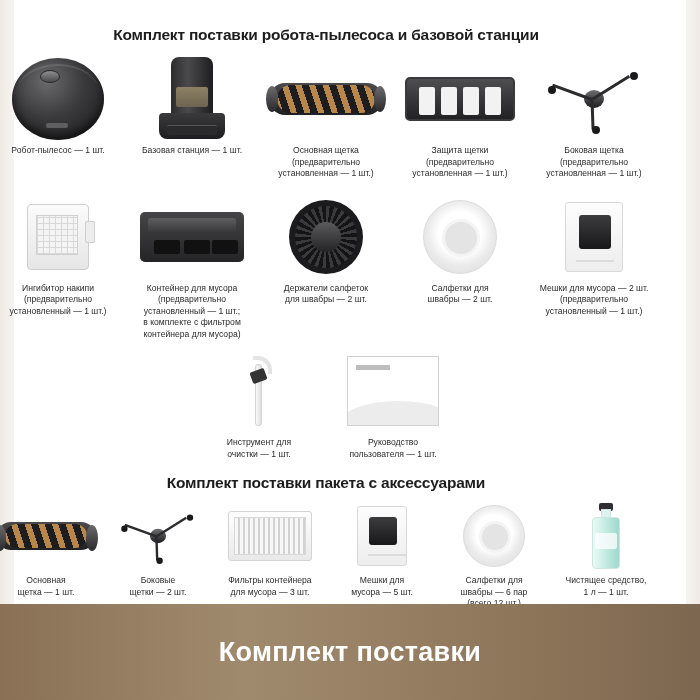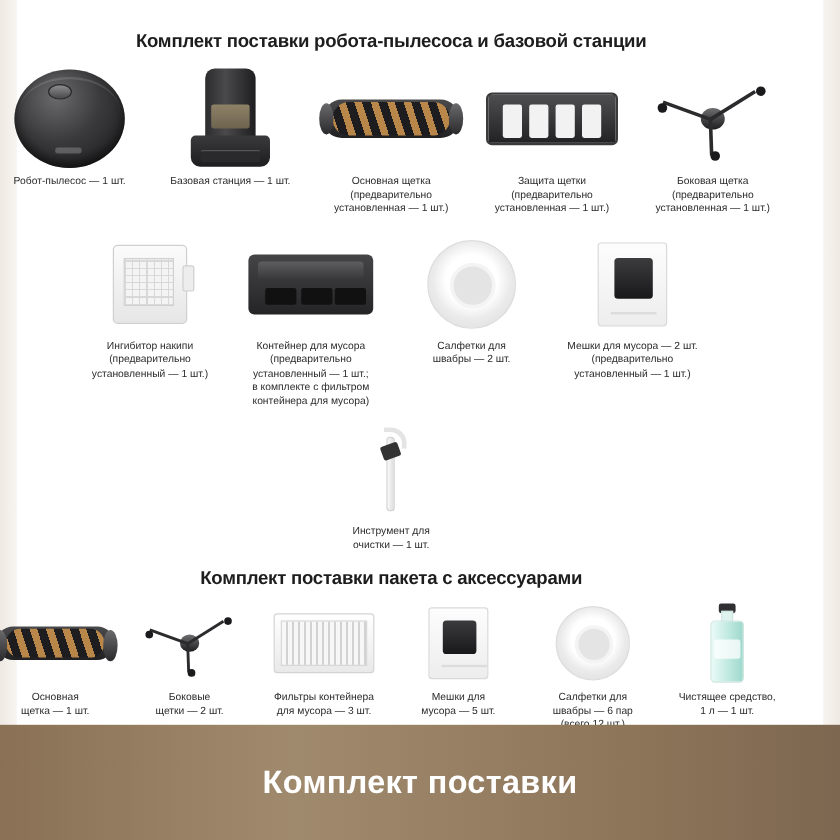--- a/index.html
+++ b/index.html
@@ -442,20 +442,30 @@
             <div class="hole h3"></div>
           </div>
       </div>
       <div class="caption">Контейнер для мусора
 (предварительно
 установленный — 1 шт.;
 в комплекте с фильтром
 контейнера для мусора)</div>
     </div>
 
+    <div class="cell">
+      <div class="thumb">
+        <div class="moppad-holder">
+            <div class="spokes"></div>
+            <div class="center"></div>
+          </div>
+      </div>
+      <div class="caption">Держатели салфеток
+для швабры — 2 шт.</div>
+    </div>
 
     <div class="cell">
       <div class="thumb">
         <div class="moppad">
             <div class="ring"></div>
           </div>
       </div>
       <div class="caption">Салфетки для
 швабры — 2 шт.</div>
     </div>
@@ -481,20 +491,30 @@
             <div class="stick"></div>
             <div class="blade"></div>
           </div>
       </div>
       <div class="caption">Инструмент для
 очистки — 1 шт.</div>
     </div>
 
 
 
+    <div class="cell">
+      <div class="thumb">
+        <div class="manual">
+            <div class="brand"></div>
+            <div class="sweep"></div>
+          </div>
+      </div>
+      <div class="caption">Руководство
+пользователя — 1 шт.</div>
+    </div>
   </div>
 
   <h2 class="subtitle">Комплект поставки пакета с аксессуарами</h2>
 
   <div class="grid row-accessories" style="margin-top:8px;">
     <div class="cell">
       <div class="thumb">
         <div class="brush" style="width:98px;height:28px">
             <div class="bristles"></div>
             <div class="capL"></div>

